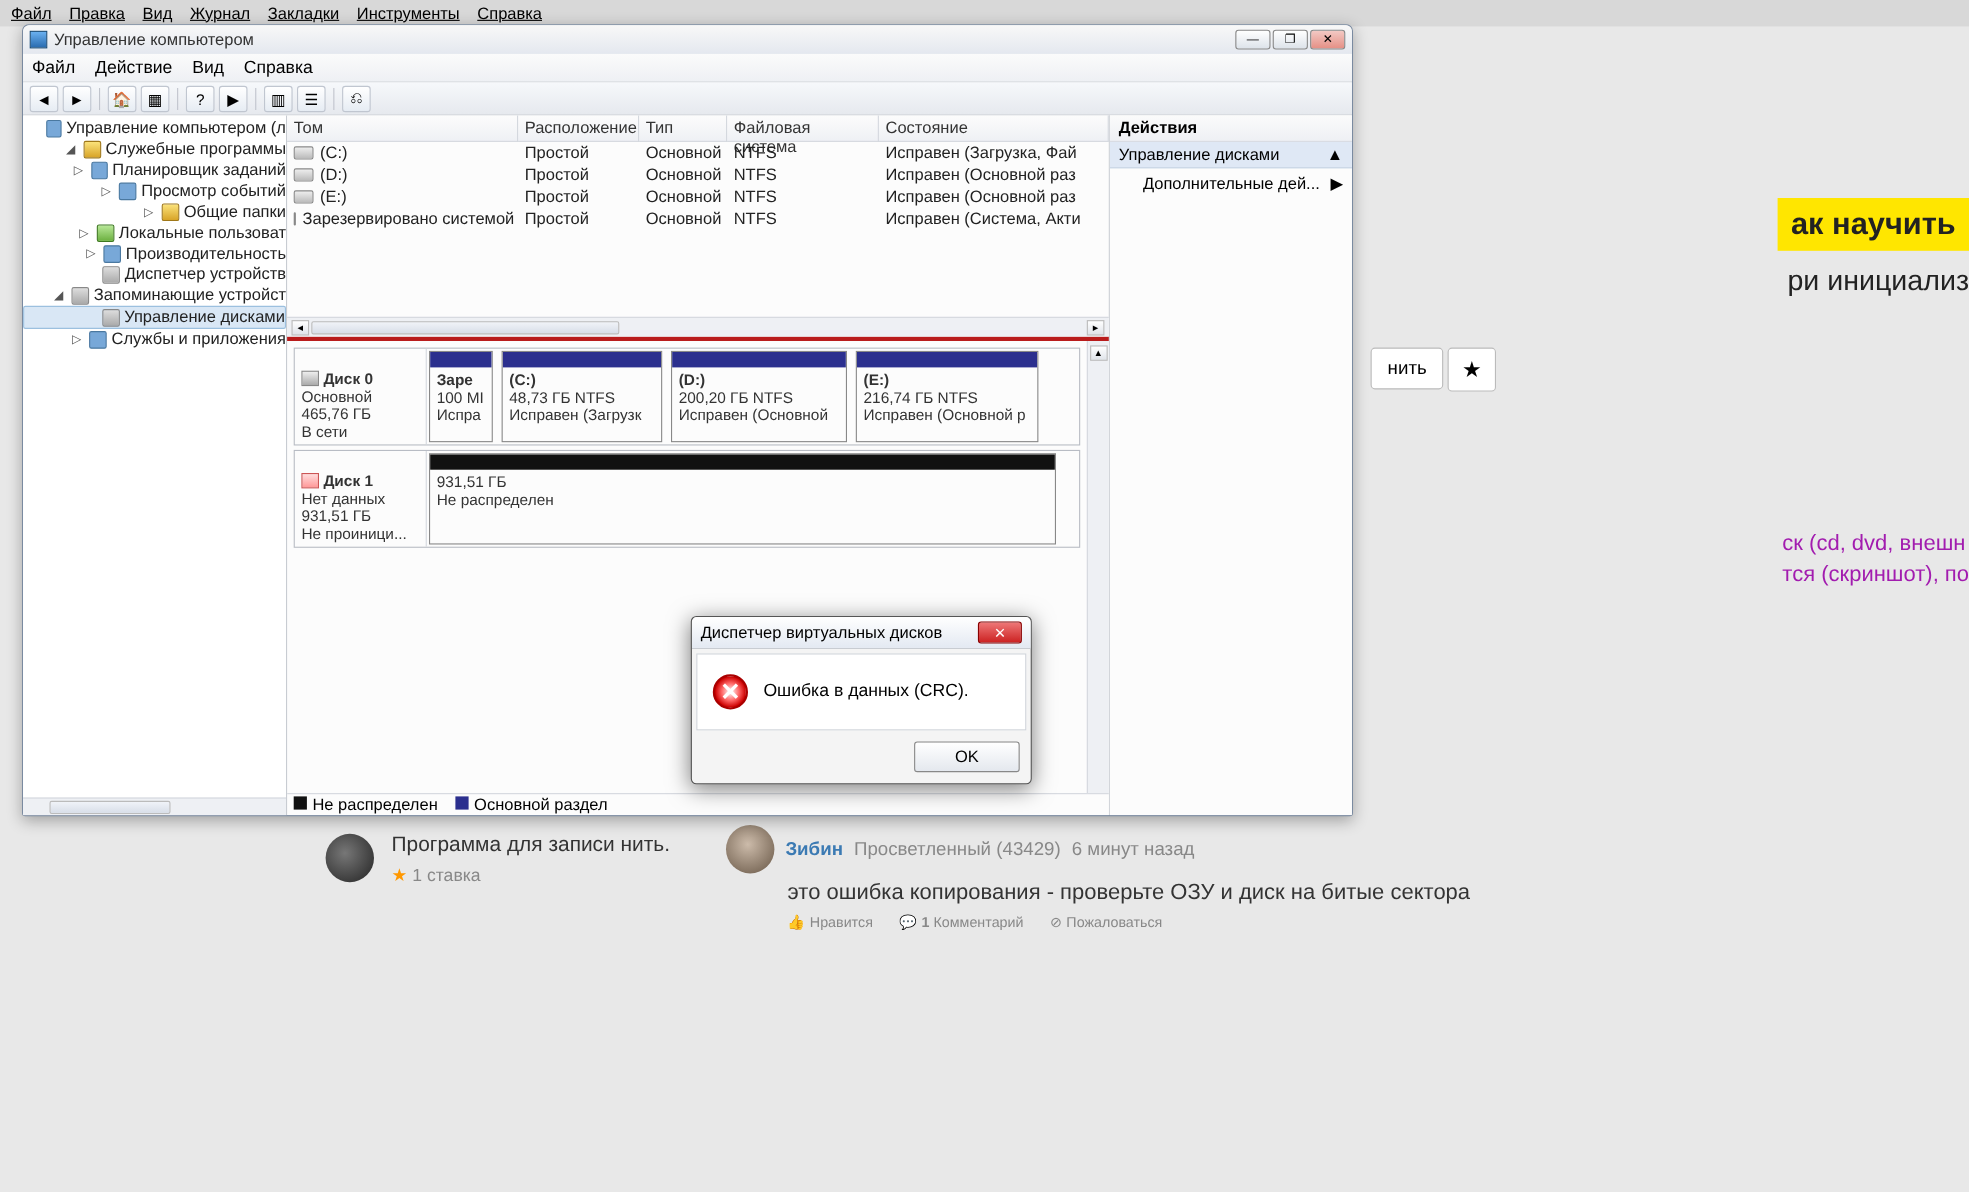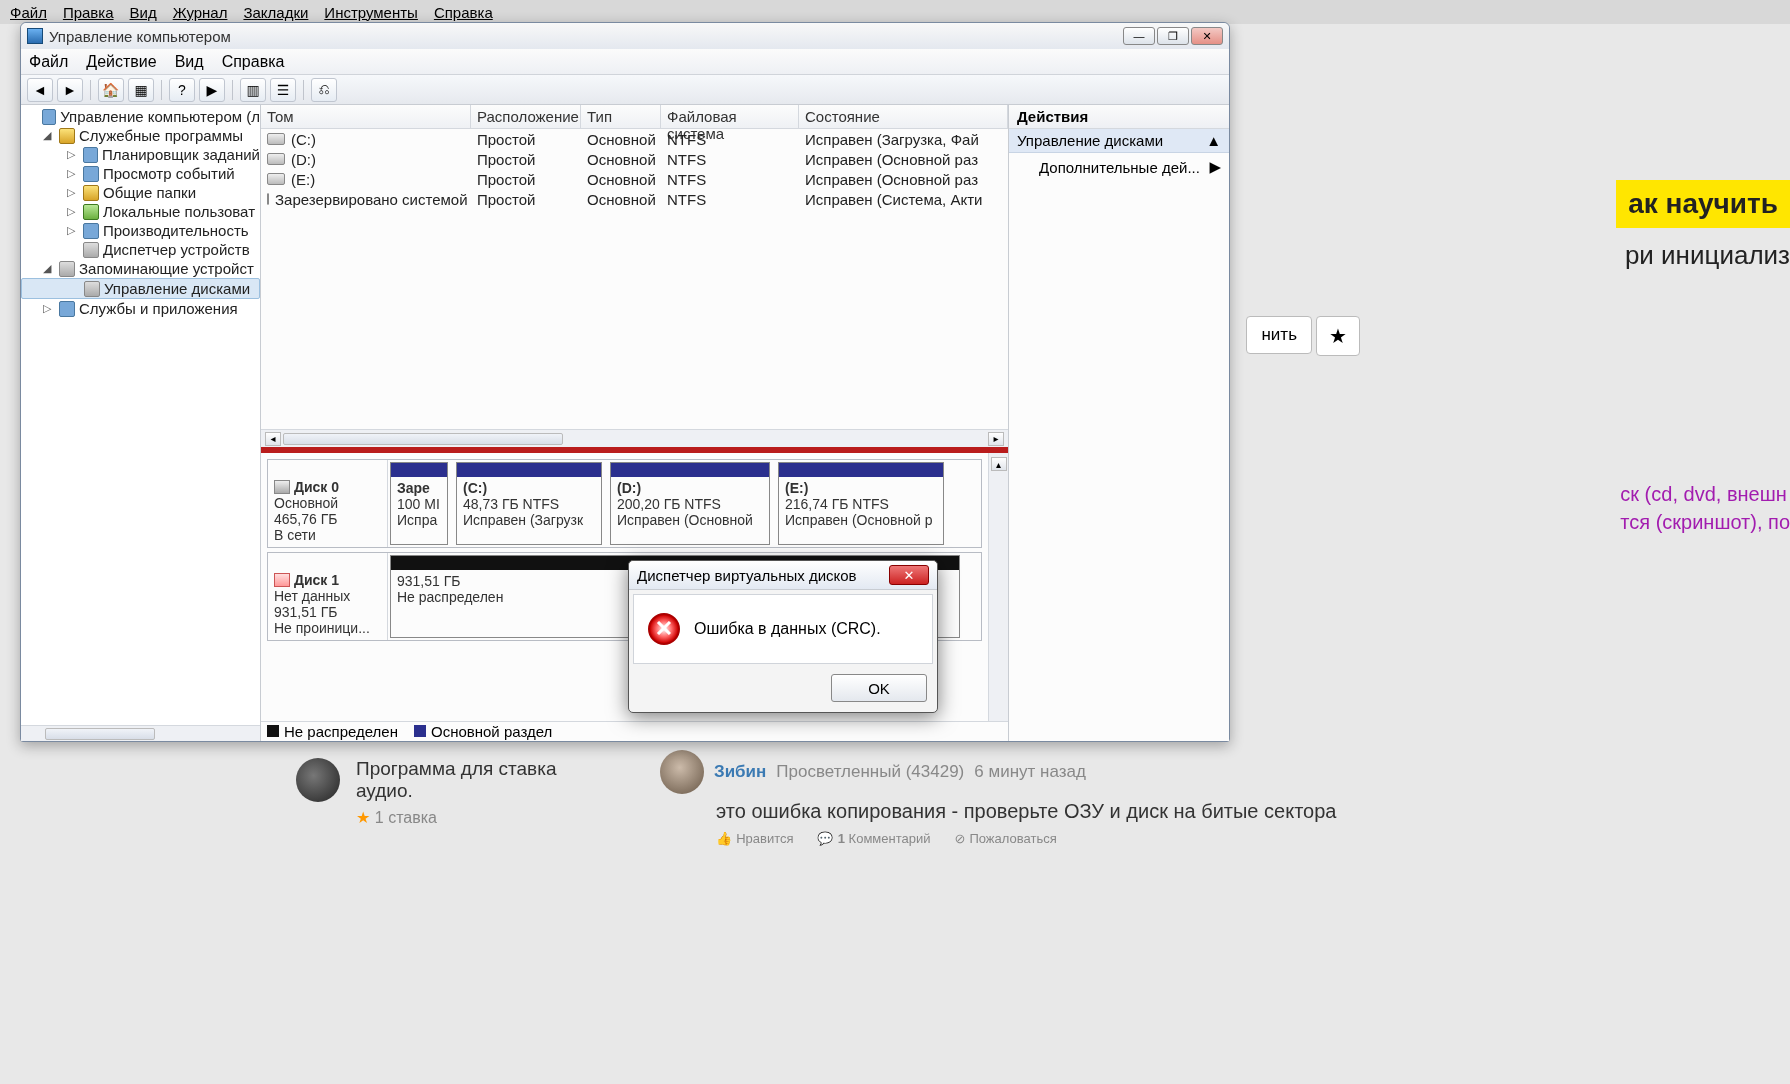--- a/index.html
+++ b/index.html
@@ -43,35 +43,35 @@
   .tool-btn { width: 26px; height: 24px; border: 1px solid #c0c6d0; border-radius: 3px; background: linear-gradient(#fff,#e6ecf3); display: flex; align-items: center; justify-content: center; font-size: 14px; cursor: default; }
   .tool-sep { width: 1px; height: 20px; background: #c0c4cc; margin: 0 3px; }
 
   .content { flex: 1; display: flex; min-height: 0; }
 
   
   .tree { width: 240px; border-right: 1px solid #c8ccd2; background: #fff; font-size: 15px; color: #222; padding: 2px 0; position: relative; }
   .tree-scroll-x { position: absolute; bottom: 0; left: 0; right: 0; height: 16px; background: #eef0f4; border-top: 1px solid #d4d8de; display: flex; align-items: center; }
   .tree-scroll-x .thmb { height: 12px; width: 110px; margin-left: 24px; background: linear-gradient(#f0f3f8,#d8dee8); border: 1px solid #bbb; border-radius: 2px; }
   .tree ul { list-style: none; }
-  .tree li { white-space: nowrap; padding: 1px 0 1px 6px; display: flex; align-items: center; gap: 4px; }
+  .tree li { white-space: nowrap; padding: 1px 0 1px 6px; display: flex; align-items: center; gap: 4px; justify-content: flex-end; }
   .tree li.lv1 { padding-left: 22px; }
   .tree li.lv2 { padding-left: 46px; }
   .tree li.sel { background: #d9e7f5; border: 1px solid #9cc0df; border-radius: 2px; }
   .tw { width: 12px; display: inline-block; color: #555; font-size: 11px; }
   .ticn { width: 16px; height: 16px; display: inline-block; background: #78a8d8; border: 1px solid #4a78a0; border-radius: 2px; }
   .ticn.yg { background: linear-gradient(#fbe27a,#d8a428); border-color: #a07818; }
   .ticn.gr { background: linear-gradient(#b8e898,#6cb040); border-color: #3d7820; }
   .ticn.gy { background: linear-gradient(#ddd,#aaa); border-color: #888; }
 
   
   .center { flex: 1; display: flex; flex-direction: column; min-width: 0; border-right: 1px solid #c8ccd2; }
 
   
-  .vlist { height: 348px; display: flex; flex-direction: column; border-bottom: 6px solid #b91c1c; position: relative; }
+  .vlist { height: 205px; display: flex; flex-direction: column; border-bottom: 4px solid #b91c1c; position: relative; }
   .vlist-head { display: flex; height: 24px; background: linear-gradient(#fcfcfc,#eef0f4); font-size: 15px; color: #333; }
   .vlist-head .col { padding: 3px 6px; border-right: 1px solid #d4d8de; border-bottom: 1px solid #d4d8de; }
   .vlist-rows { flex: 1; overflow: hidden; font-size: 15px; color: #222; }
   .vrow { display: flex; height: 20px; align-items: center; }
   .vrow .col { padding: 0 6px; overflow: hidden; white-space: nowrap; }
   .c0 { width: 210px; display: flex; align-items: center; gap: 6px; }
   .c1 { width: 110px; }
   .c2 { width: 80px; }
   .c3 { width: 138px; }
   .c4 { flex: 1; }
@@ -136,21 +136,21 @@
 <div class="bg-txt1">ри инициализ</div>
 <button class="bg-save-btn">нить</button>
 <button class="bg-star-btn">★</button>
 <div class="bg-txt2">
   <div>ск (cd, dvd, внешн</div>
   <div>тся (скриншот), по</div>
 </div>
 <div class="bg-reco">
   <div class="bg-avatar"></div>
   <div>
-    <div class="bg-reco-txt">Программа для ставка аудио.</div>
+    <div class="bg-reco-txt">Программа для записи нить.</div>
     <div class="bg-reco-rate"><span class="star">★</span> <span>1 ставка</span></div>
   </div>
 </div>
 <div class="bg-answer">
   <div class="bg-answer-head">
     <div class="bg-answer-av"></div>
     <span class="bg-answer-name">Зибин</span>
     <span>Просветленный (43429)</span>
     <span>6 минут назад</span>
   </div>

